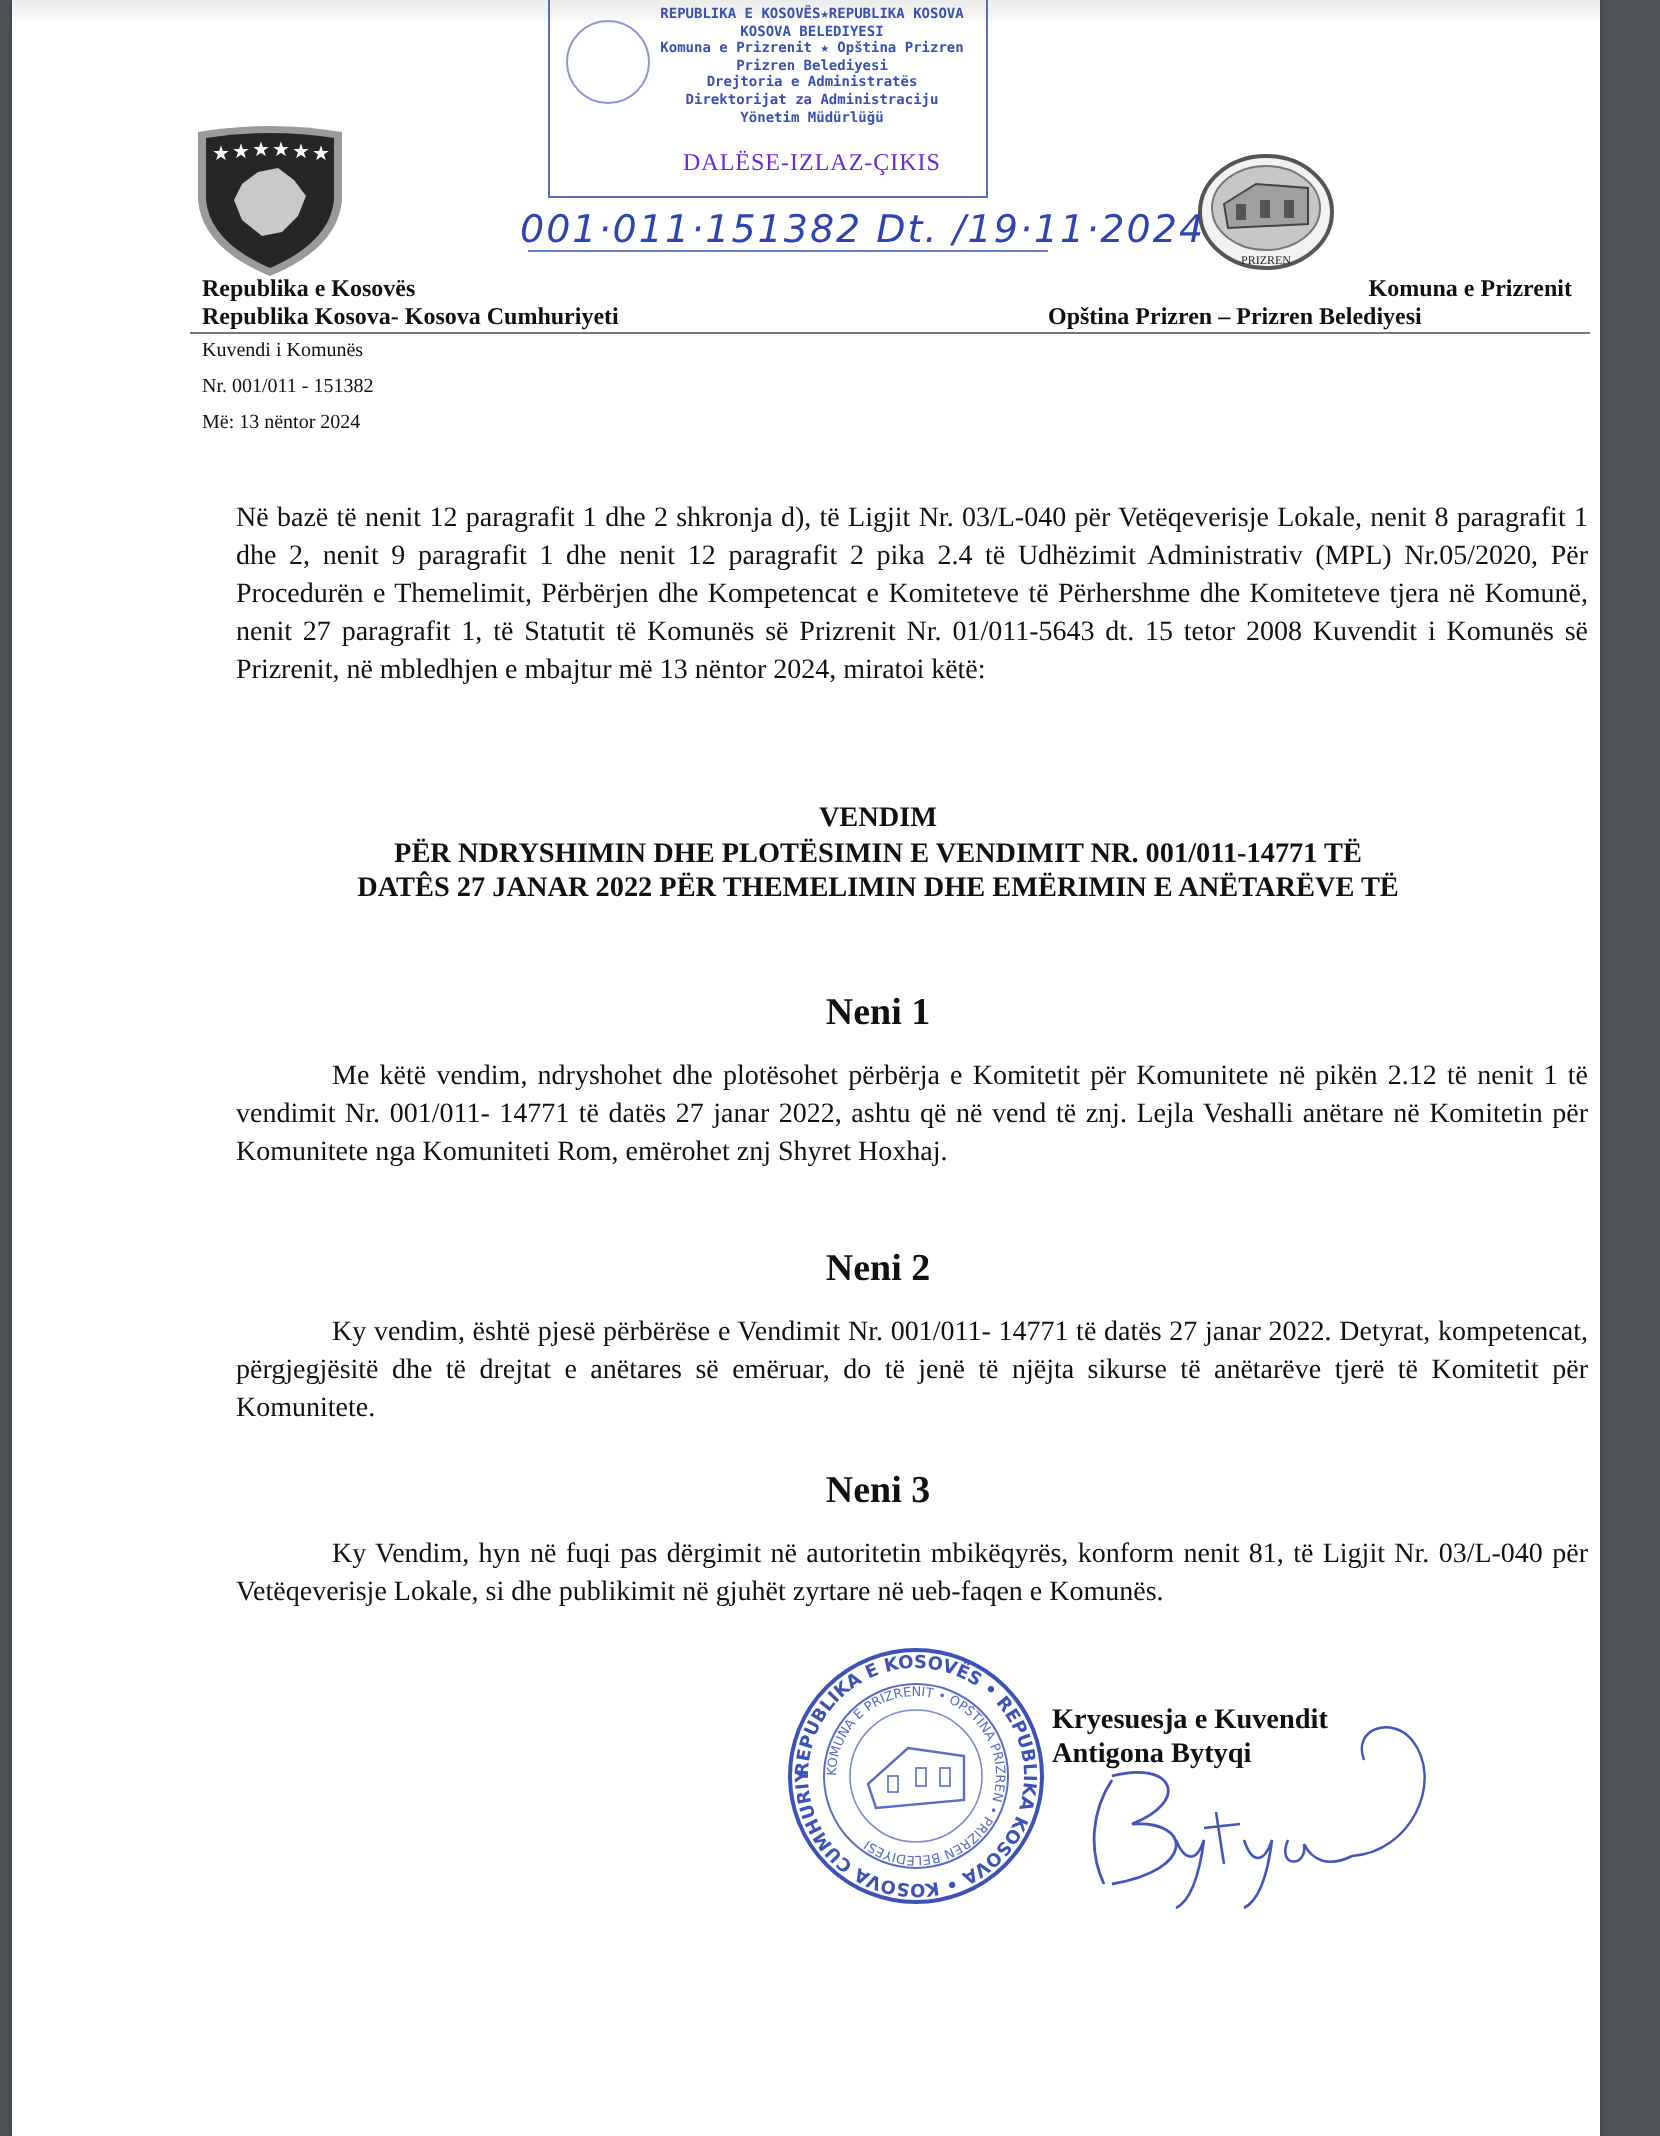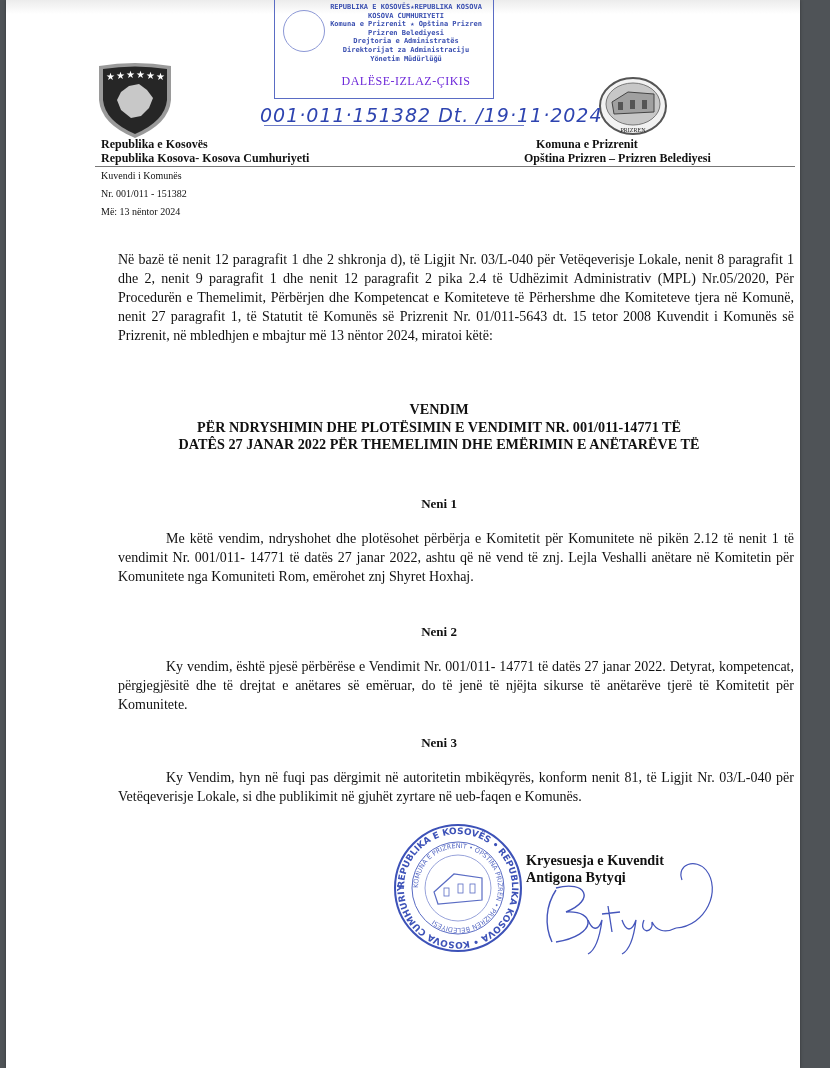--- a/index.html
+++ b/index.html
@@ -18,21 +18,21 @@
   .page-topfade {
     position: absolute; left: 0; top: 0; width: 100%; height: 14px;
     background: linear-gradient(#ececec, #ffffff);
   }
   
   .coat {
     position: absolute; left: 89px; top: 60px; width: 80px; height: 80px;
   }
   .hdr-left-1 { position: absolute; left: 95px; top: 137px; font-size: 12px; font-weight: bold; }
   .hdr-left-2 { position: absolute; left: 95px; top: 151px; font-size: 12px; font-weight: bold; }
-  .hdr-right-1 { position: absolute; left: 530px; width: 250px; text-align: left; top: 137px; font-size: 12px; font-weight: bold; }
+  .hdr-right-1 { position: absolute; left: 530px; width: 250px; text-align: right; top: 137px; font-size: 12px; font-weight: bold; }
   .hdr-right-2 { position: absolute; left: 518px; width: 250px; top: 151px; font-size: 12px; font-weight: bold; }
   .hdr-rule { position: absolute; left: 89px; top: 166px; width: 700px; height: 1px; background: #777; }
   .prizren-logo { position: absolute; left: 592px; top: 76px; width: 70px; height: 64px; }
 
   .kuvendi { position: absolute; left: 95px; top: 167px; font-size: 10px; font-weight: normal; line-height: 18px; }
 
   
   .stamp-top {
     position: absolute; left: 258px; top: 0; width: 270px; height: 128px;
     color: #3a4fb0;
@@ -50,21 +50,21 @@
   .stamp-hand { position: absolute; left: -4px; top: 104px; font-size: 19px; color: #2e44b0; font-family: "DejaVu Sans", sans-serif; font-style: italic; letter-spacing: 1px; white-space: nowrap; }
   .stamp-hand-line { position: absolute; left: 0; top: 125px; width: 260px; height: 1px; background: #6d7cc8; }
 
   
   .para {
     position: absolute; left: 112px; width: 676px;
     font-size: 14px; line-height: 19px; text-align: justify;
   }
   .para.indent { text-indent: 48px; }
   .center-bold { position: absolute; left: 90px; width: 686px; text-align: center; font-weight: bold; font-size: 14.2px; line-height: 17.5px; font-family: "Liberation Serif", serif; }
-  .neni { position: absolute; left: 90px; width: 686px; text-align: center; font-weight: bold; font-size: 13px; }
+  .neni { position: absolute; left: 90px; width: 686px; text-align: center; font-weight: bold; font-size: 19px; }
 
   
   .seal { position: absolute; left: 386px; top: 822px; width: 132px; height: 132px; }
   .sig-title { position: absolute; left: 520px; top: 852px; width: 180px; font-weight: bold; font-size: 14.2px; line-height: 17px; }
   .signature { position: absolute; left: 520px; top: 850px; width: 200px; height: 110px; }
 </style>
 </head>
 <body>
 
 <div class="page">
@@ -99,21 +99,21 @@
 
   <div class="hdr-right-1">Komuna e Prizrenit</div>
   <div class="hdr-right-2">Opština Prizren – Prizren Belediyesi</div>
   <div class="hdr-rule"></div>
 
   <div class="stamp-top">
     <div class="stamp-box"></div>
     <div class="stamp-circle"></div>
     <div class="stamp-lines">
       <div>REPUBLIKA E KOSOVËS★REPUBLIKA KOSOVA</div>
-      <div>KOSOVA CUMHURIYETI</div>
+      <div>KOSOVA BELEDIYESI</div>
       <div>Komuna e Prizrenit ★ Opština Prizren</div>
       <div>Prizren Belediyesi</div>
       <div>Drejtoria e Administratës</div>
       <div>Direktorijat za Administraciju</div>
       <div>Yönetim Müdürlüğü</div>
     </div>
     <div class="stamp-dalese">DALËSE-IZLAZ-ÇIKIS</div>
     <div class="stamp-hand">001·011·151382 Dt. /19·11·2024</div>
     <div class="stamp-hand-line"></div>
   </div>

